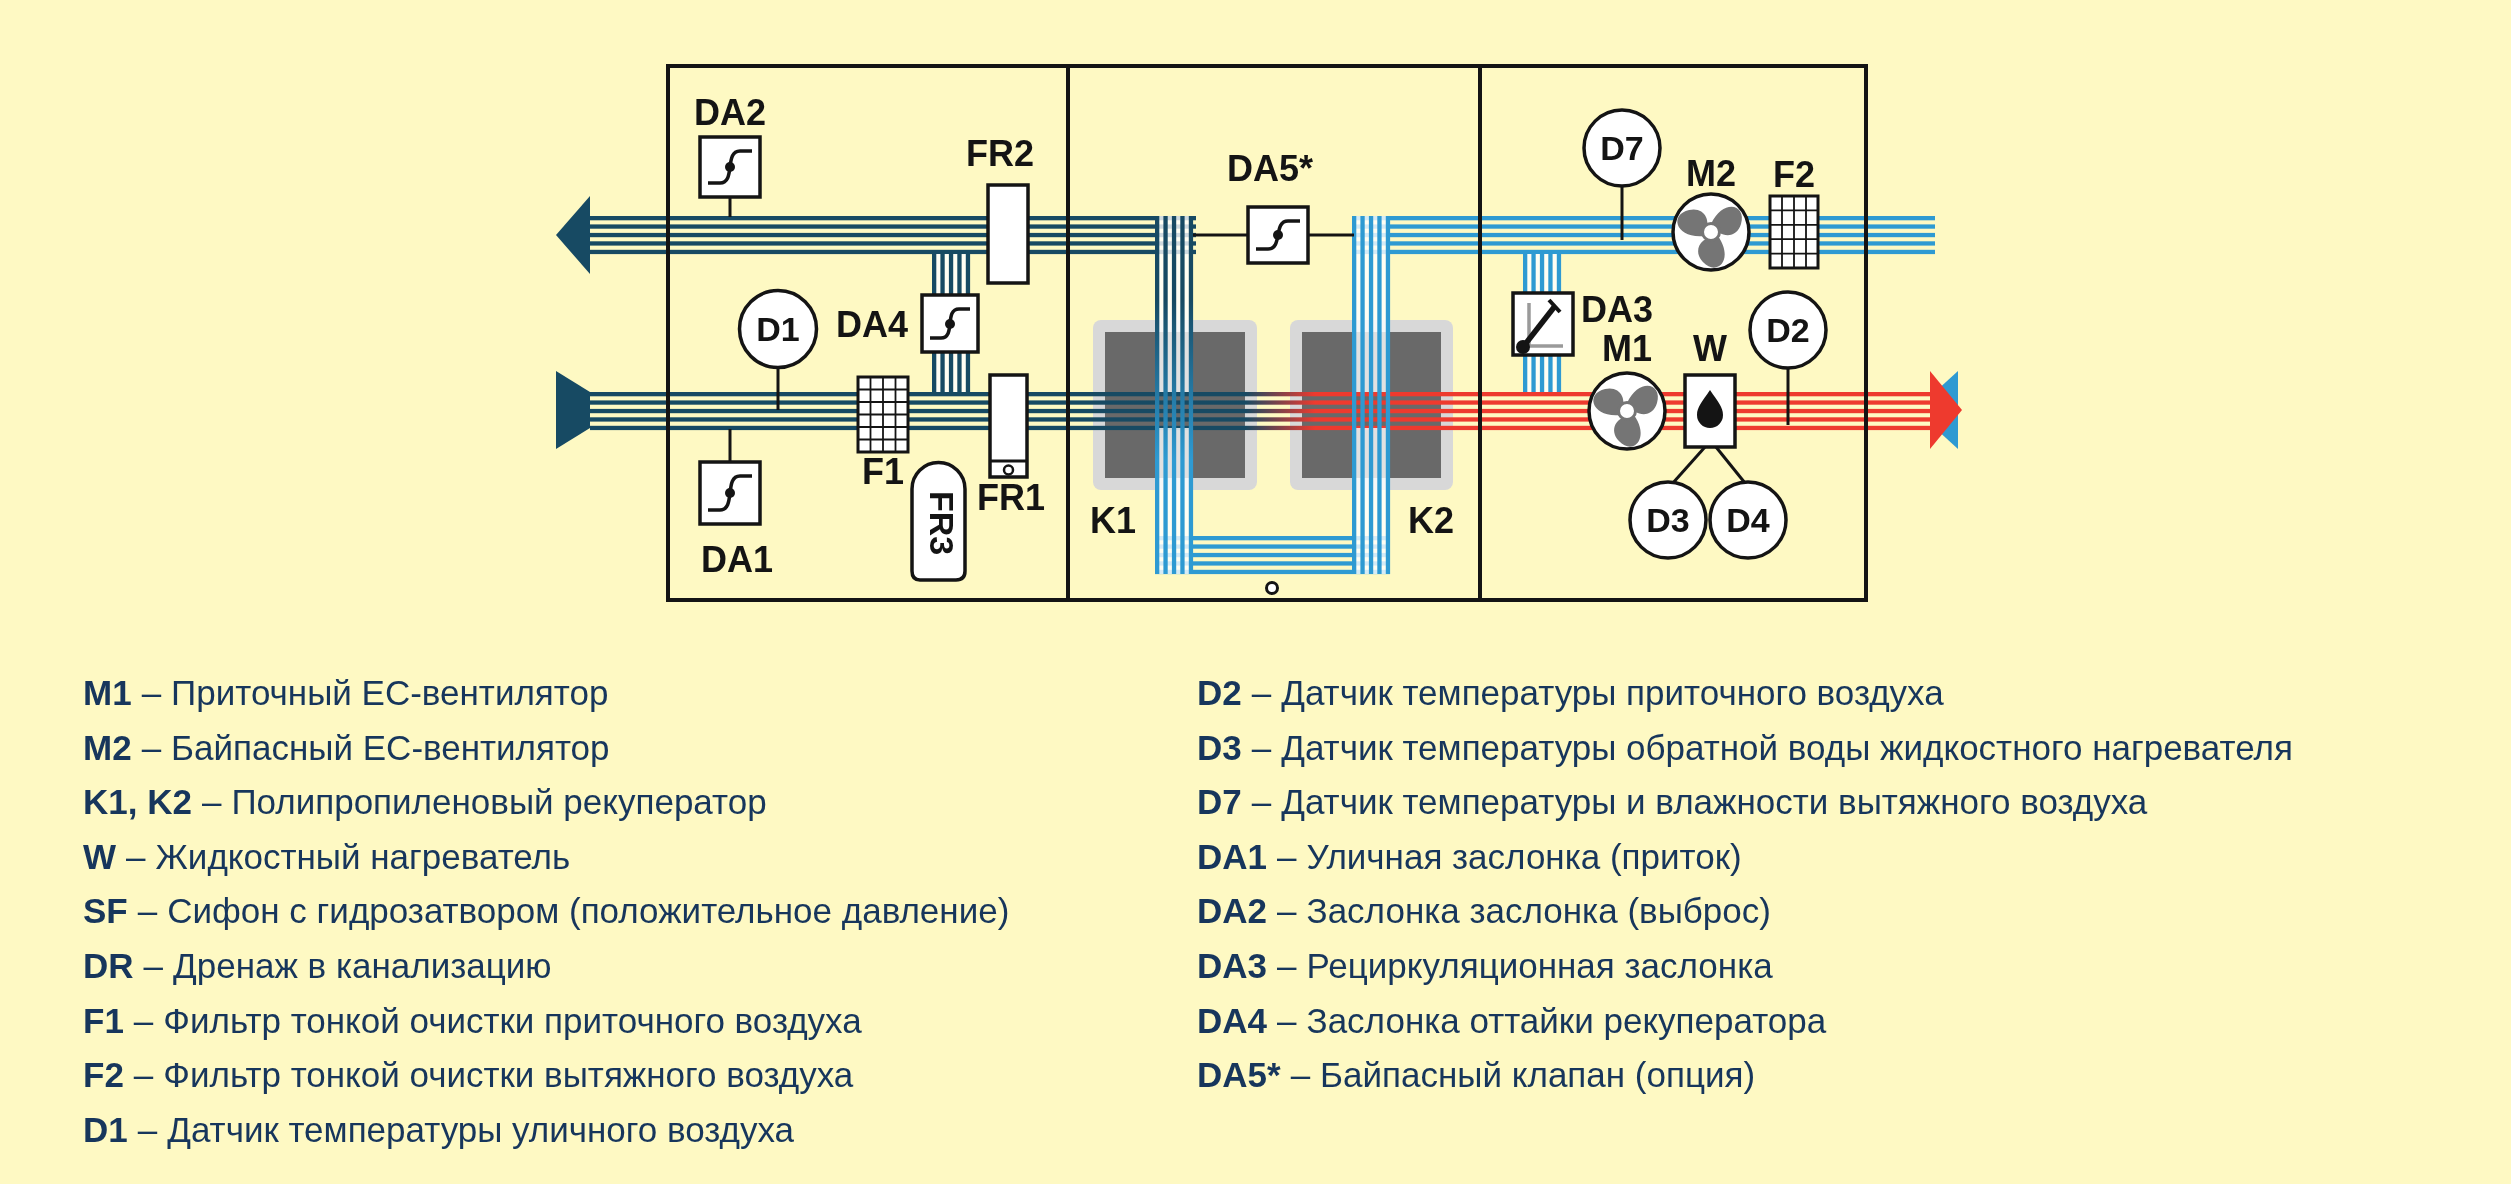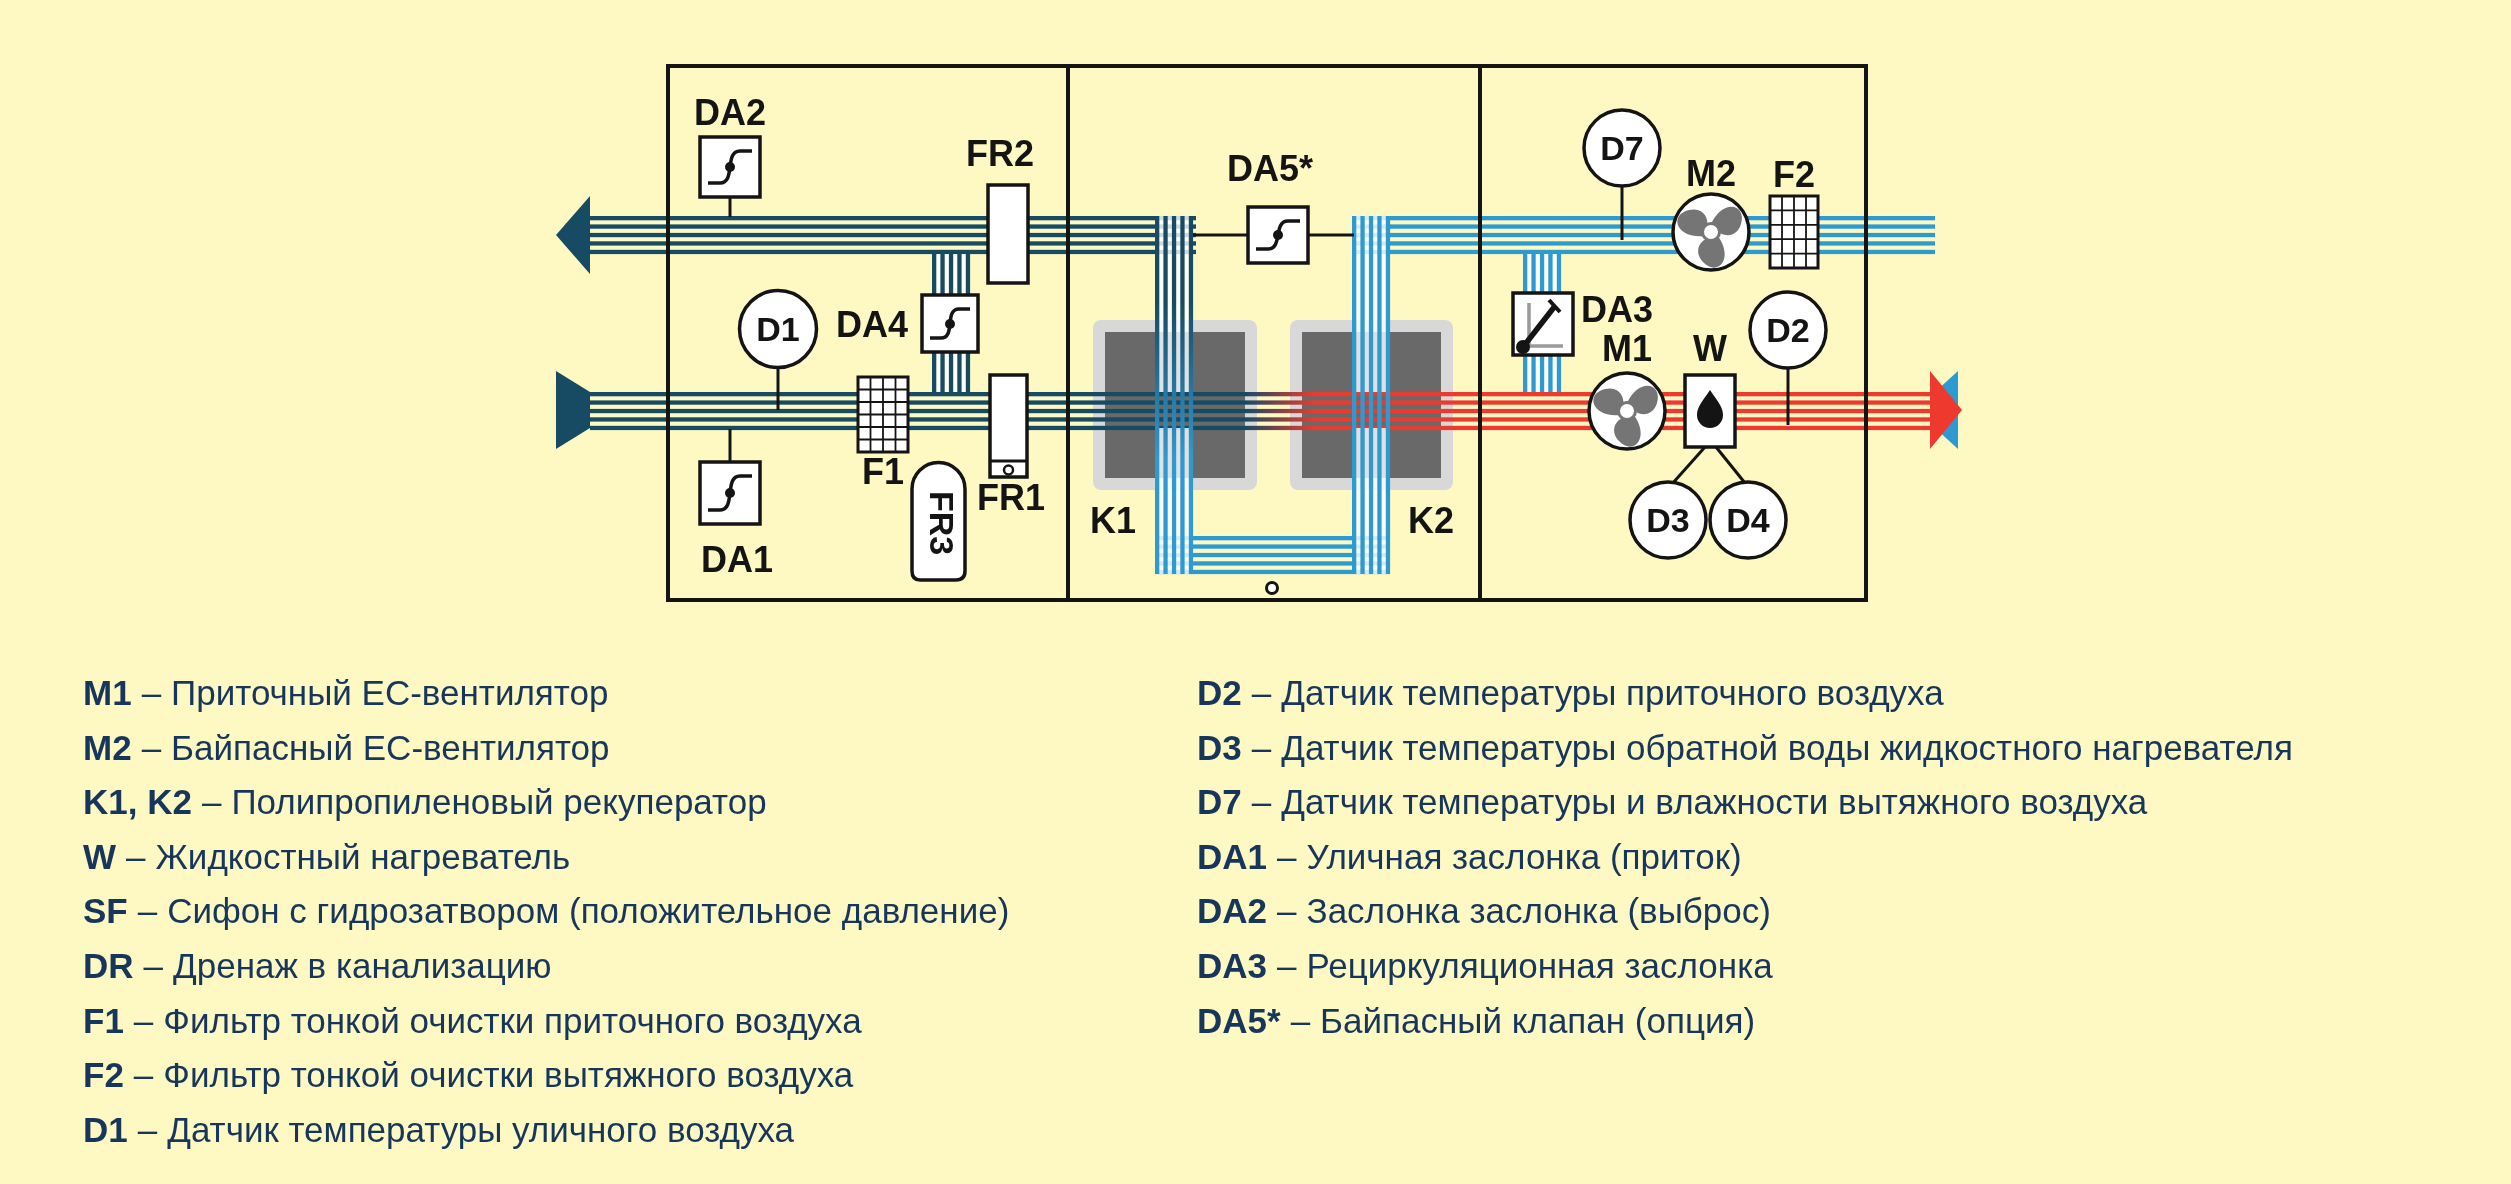--- a/index.html
+++ b/index.html
@@ -276,17 +276,18 @@
     <div class="legend-row"><span class="lk">F2</span><span class="lsep">–</span><span class="ld">Фильтр тонкой очистки вытяжного воздуха</span></div>
     <div class="legend-row"><span class="lk">D1</span><span class="lsep">–</span><span class="ld">Датчик температуры уличного воздуха</span></div>
   </div>
   <div class="lcol right">
     <div class="legend-row"><span class="lk">D2</span><span class="lsep">–</span><span class="ld">Датчик температуры приточного воздуха</span></div>
     <div class="legend-row"><span class="lk">D3</span><span class="lsep">–</span><span class="ld">Датчик температуры обратной воды жидкостного нагревателя</span></div>
     <div class="legend-row"><span class="lk">D7</span><span class="lsep">–</span><span class="ld">Датчик температуры и влажности вытяжного воздуха</span></div>
     <div class="legend-row"><span class="lk">DA1</span><span class="lsep">–</span><span class="ld">Уличная заслонка (приток)</span></div>
     <div class="legend-row"><span class="lk">DA2</span><span class="lsep">–</span><span class="ld">Заслонка заслонка (выброс)</span></div>
     <div class="legend-row"><span class="lk">DA3</span><span class="lsep">–</span><span class="ld">Рециркуляционная заслонка</span></div>
+    <div class="legend-row"><span class="lk">DA4</span><span class="lsep">–</span><span class="ld">Заслонка оттайки рекуператора</span></div>
     <div class="legend-row"><span class="lk">DA5*</span><span class="lsep">–</span><span class="ld">Байпасный клапан (опция)</span></div>
   </div>
 </div>
 
 </div>
 
 </body></html>

